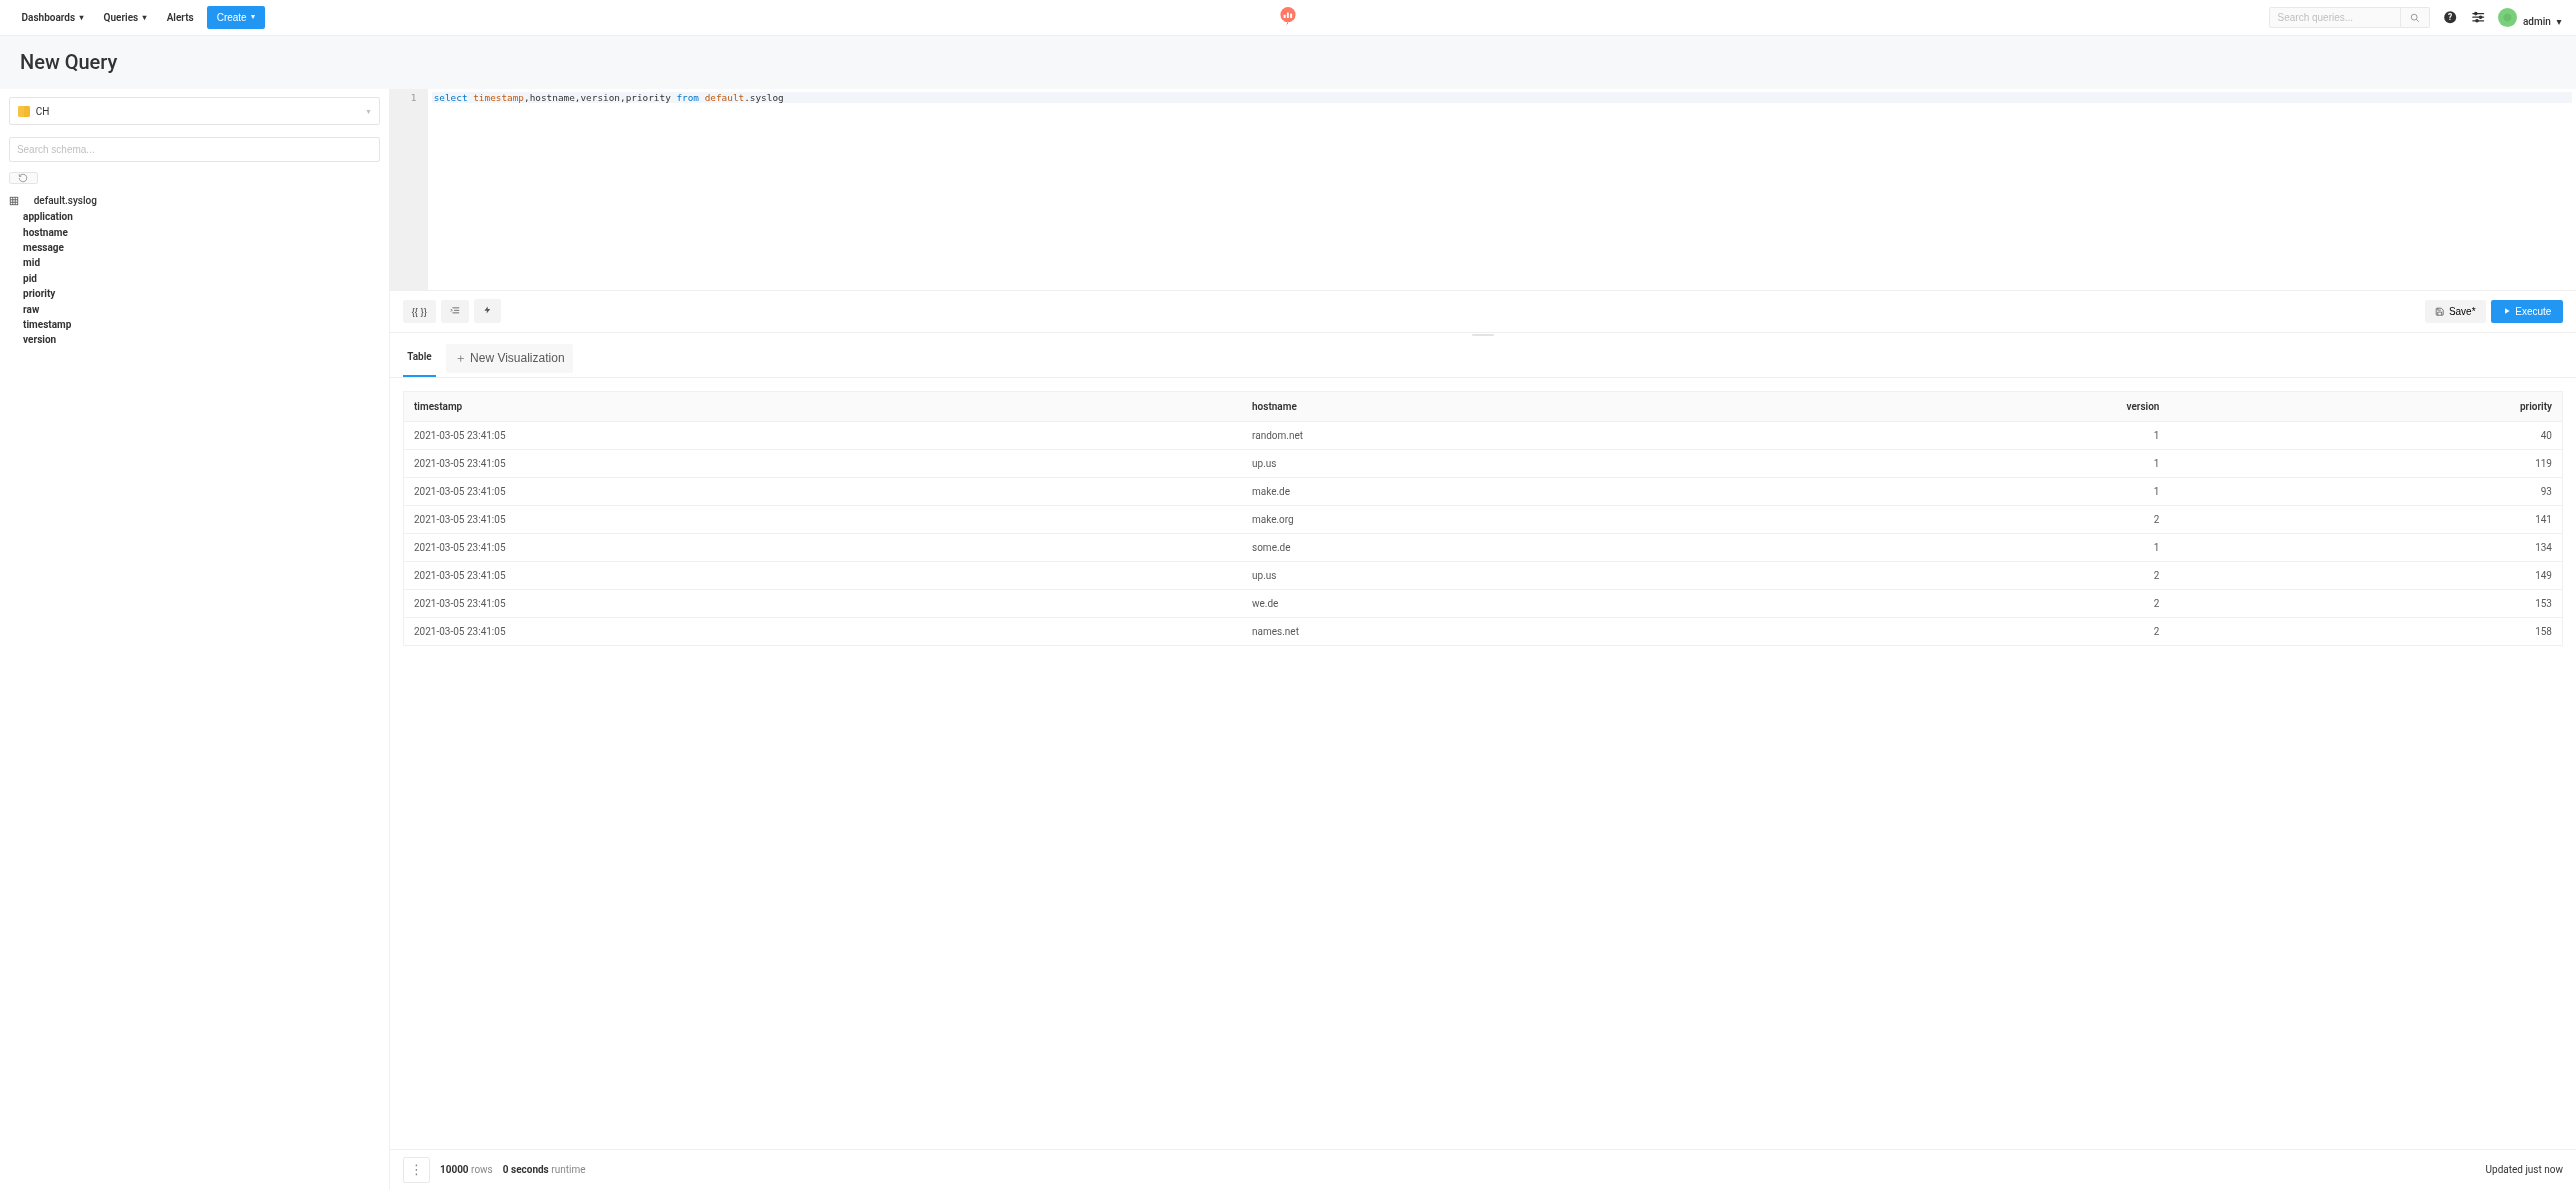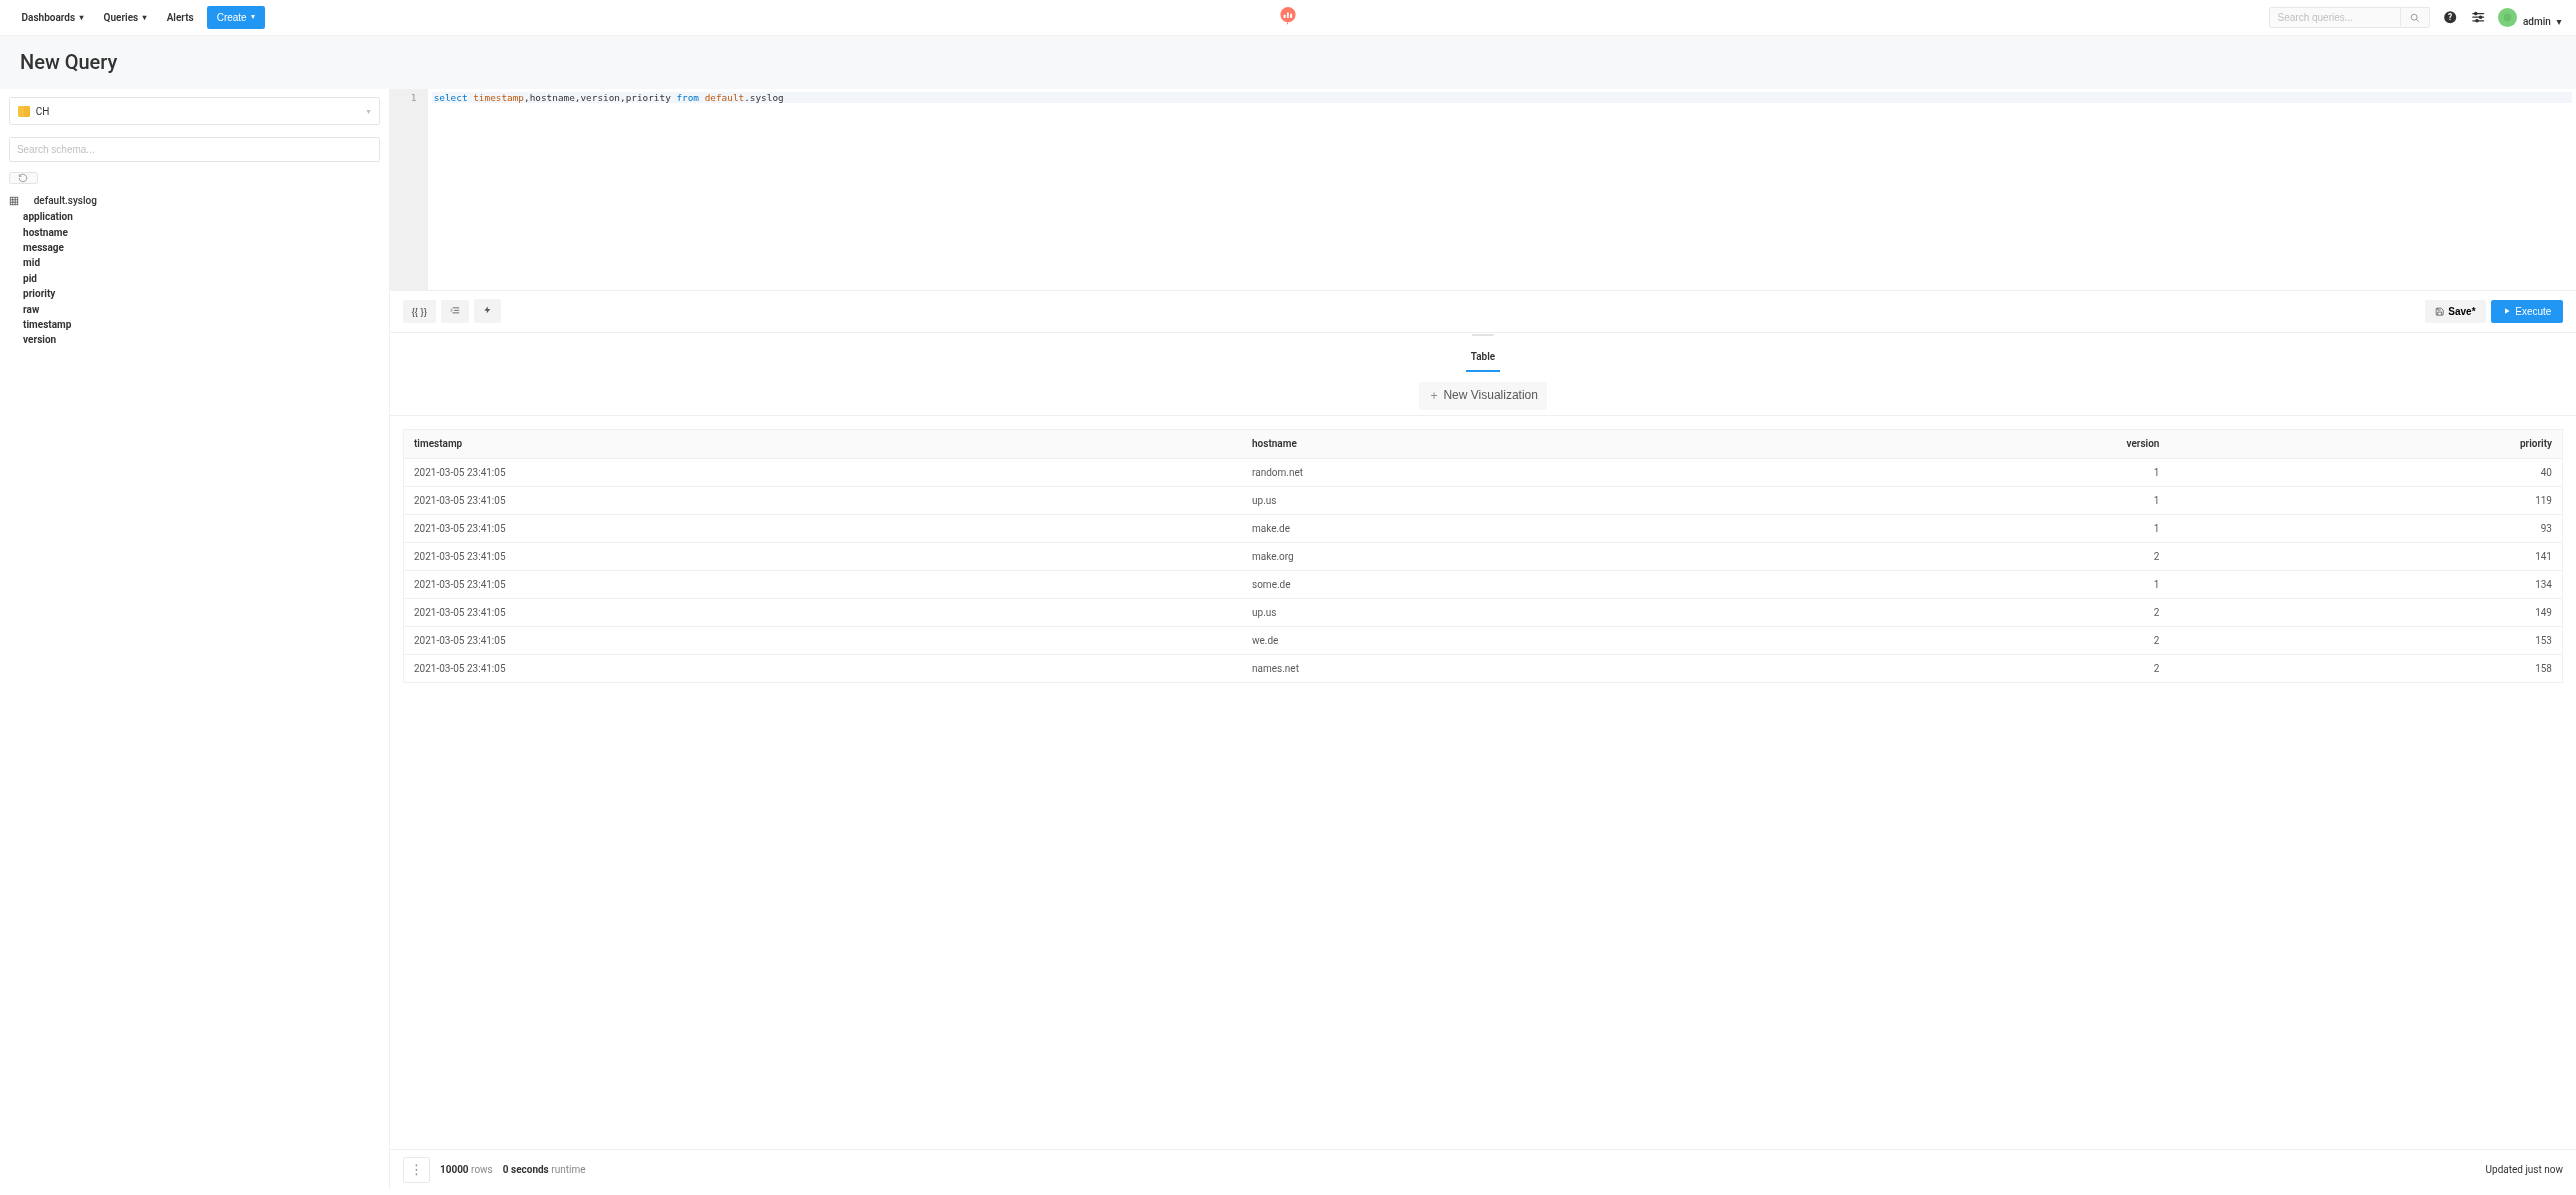--- a/index.html
+++ b/index.html
@@ -50,27 +50,27 @@
 .code-line { background: #f2f6fb; display: inline-block; width: 100%; padding: 0 1.4px; }
 .kw { color: #0077cc; }
 .id2 { color: #333; }
 .tb { color: #c25a0e; }
 .tb2 { color: #333; }
 
 
 .toolbar { display: flex; align-items: center; padding: 8.7px 13px; gap: 5.8px; border-bottom: 0.7px solid #efefef; }
 .tool-btn { border: none; background: #f3f3f3; border-radius: 2.2px; padding: 5.8px 8.7px; cursor: pointer; color: #333; font-size: 9.4px; }
 .toolbar-right { margin-left: auto; display: flex; gap: 5.8px; }
-.save-btn { border: none; background: #f3f3f3; border-radius: 2.2px; padding: 5.8px 10px; cursor: pointer; display: flex; align-items: center; gap: 4.3px; font-size: 10px; font-weight: bold; }
+.save-btn { border: none; background: #f3f3f3; border-radius: 2.2px; padding: 5.8px 10px; cursor: pointer; display: flex; align-items: center; gap: 4.3px; font-size: 10px; }
 .exec-btn { border: none; background: #2196f3; color: #fff; border-radius: 2.2px; padding: 5.8px 11.6px; cursor: pointer; display: flex; align-items: center; gap: 4.3px; font-size: 10px; font-weight: 500; }
 .resize-handle { height: 4.3px; display: flex; align-items: center; justify-content: center; cursor: row-resize; }
 .resize-handle span { width: 21.7px; height: 2.2px; background: #e3e3e3; border-radius: 1.4px; }
 
 
-.tabs { display: flex; align-items: center; padding: 7.2px 13px 0 13px; gap: 10px; border-bottom: 0.7px solid #efefef; flex-direction: column; }
+.tabs { display: flex; padding: 7.2px 13px 0 13px; gap: 10px; border-bottom: 0.7px solid #efefef; }
 .tab { padding: 7.2px 4.3px; font-weight: 600; cursor: pointer; border-bottom: 2.2px solid transparent; }
 .tab.active { border-bottom-color: #2196f3; }
 .new-viz { border: none; background: #f7f7f7; border-radius: 2.2px; padding: 5.8px 8.7px; cursor: pointer; margin-bottom: 4.3px; color: #595959; font-size: 12px; }
 .plus { color: #777; }
 
 
 .results { padding: 13px; overflow: auto; flex: 1; }
 table { width: 100%; border-collapse: collapse; border: 0.7px solid #f0f0f0; }
 thead th { background: #fafafa; text-align: left; font-weight: 600; padding: 8.7px 10px; border-bottom: 0.7px solid #f0f0f0; color: #333; }
 tbody td { padding: 8px 10px; border-bottom: 0.7px solid #f0f0f0; color: #595959; }

